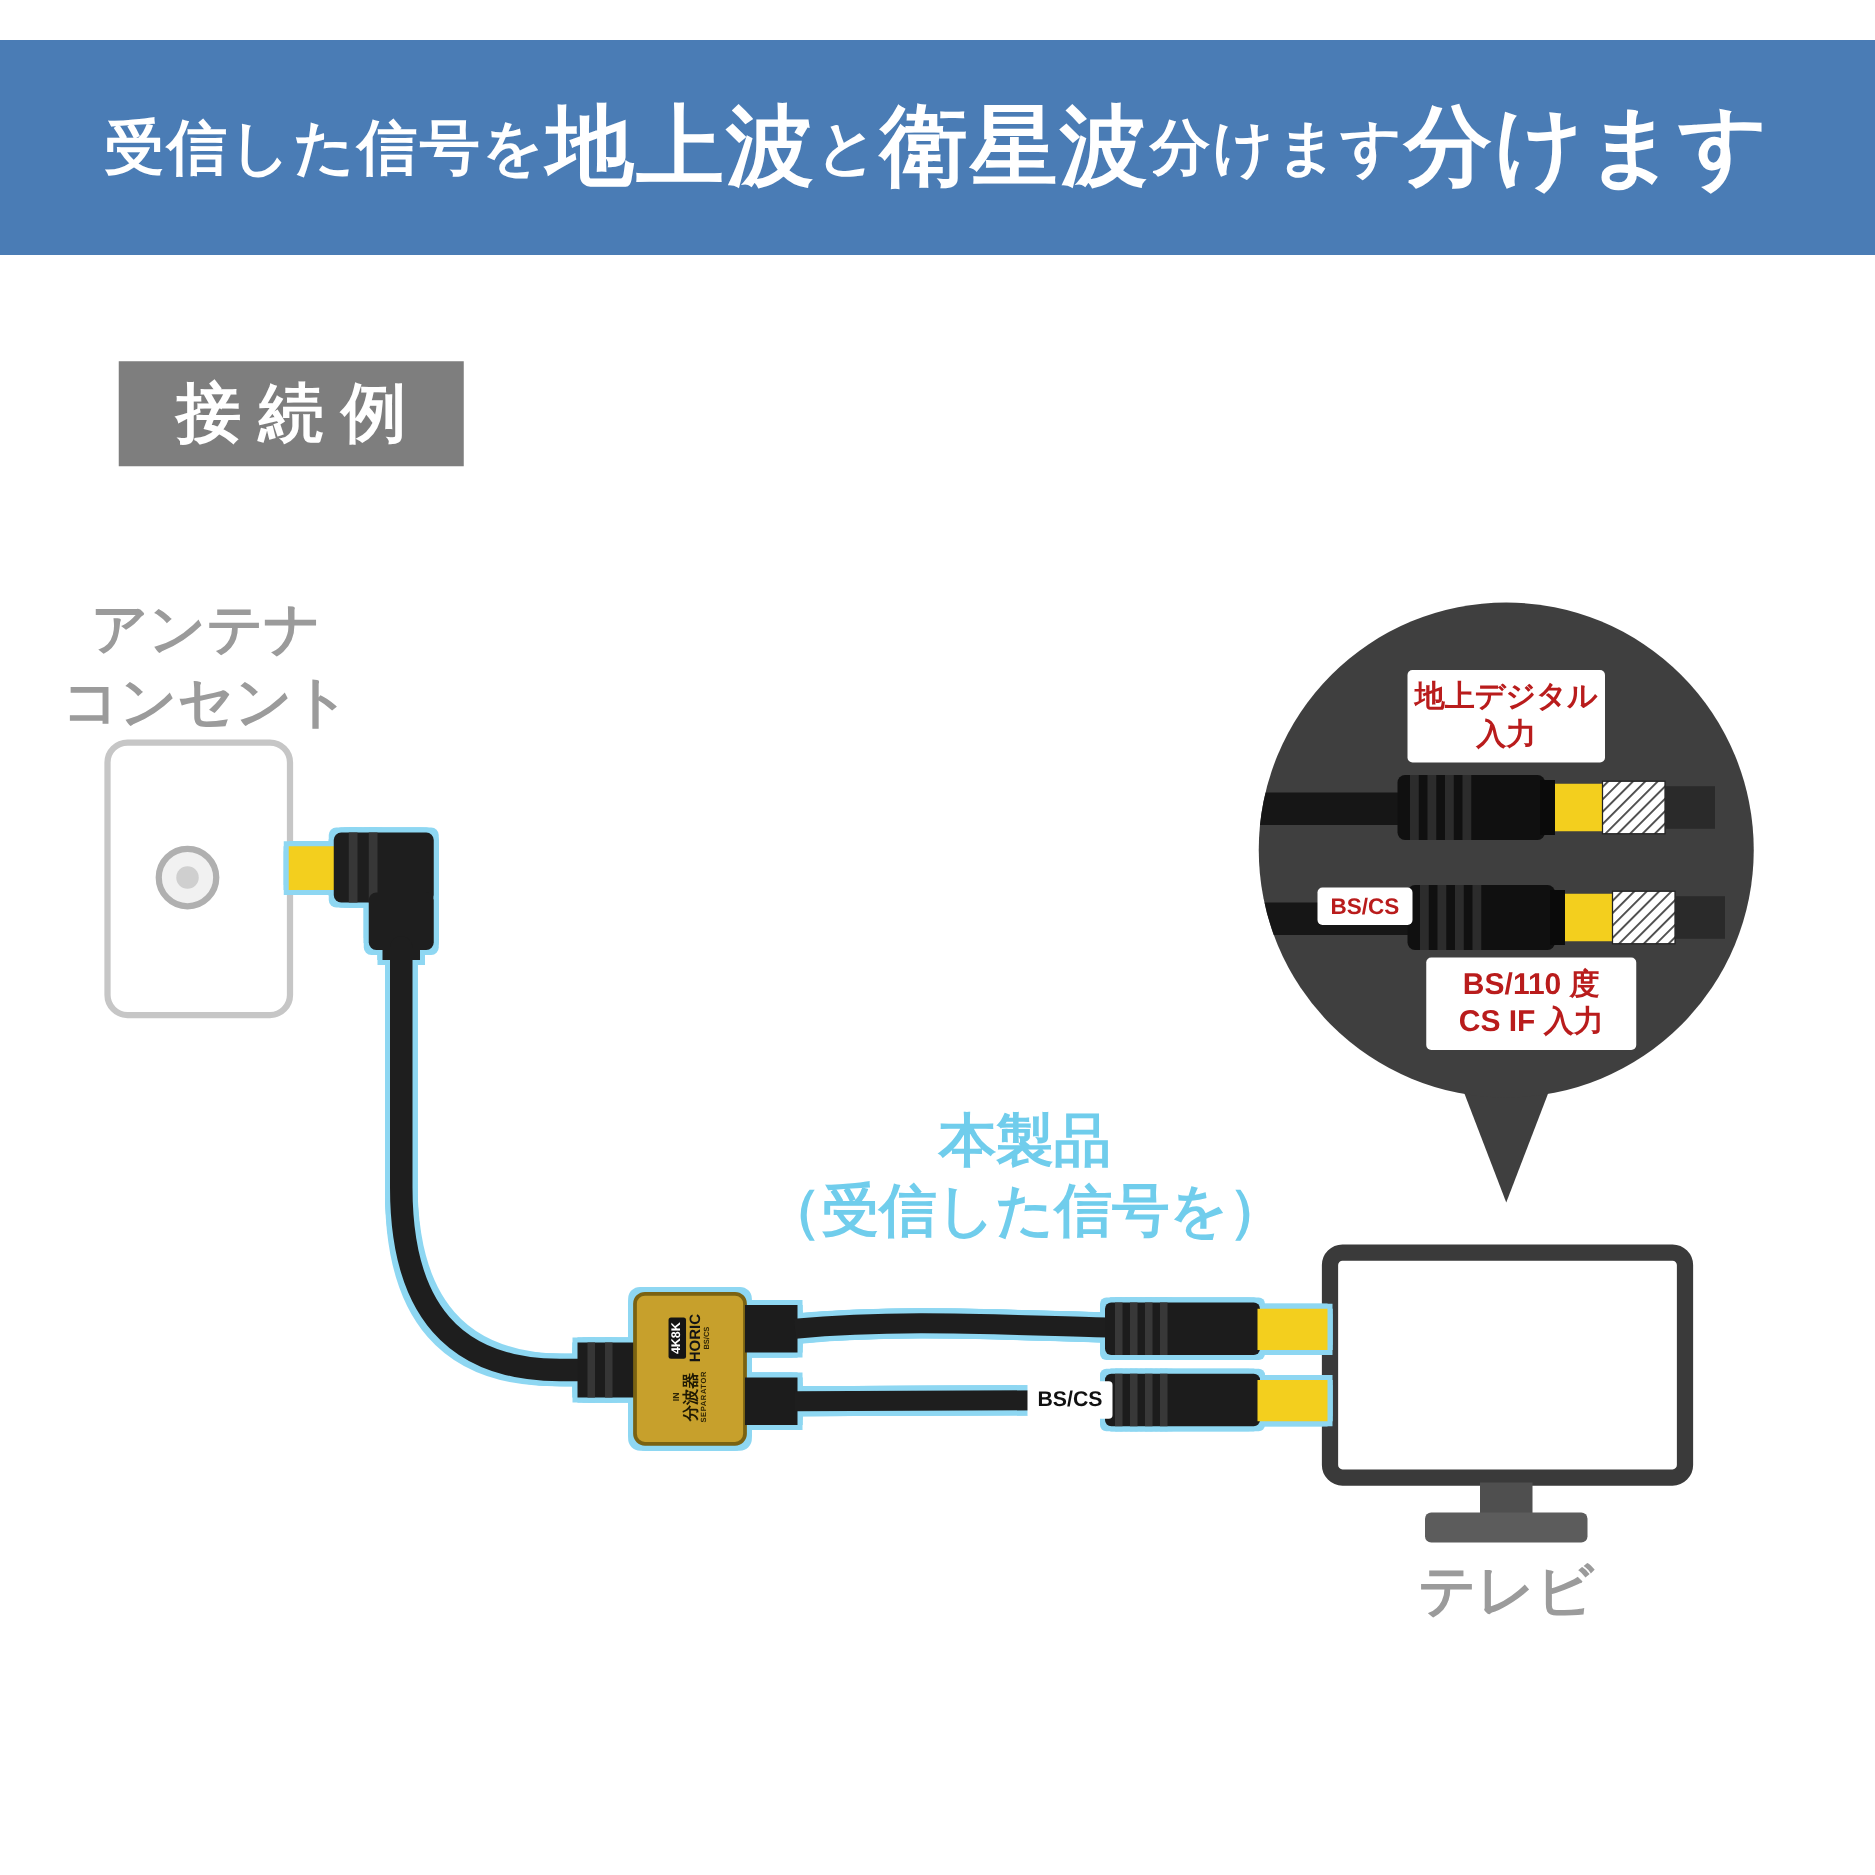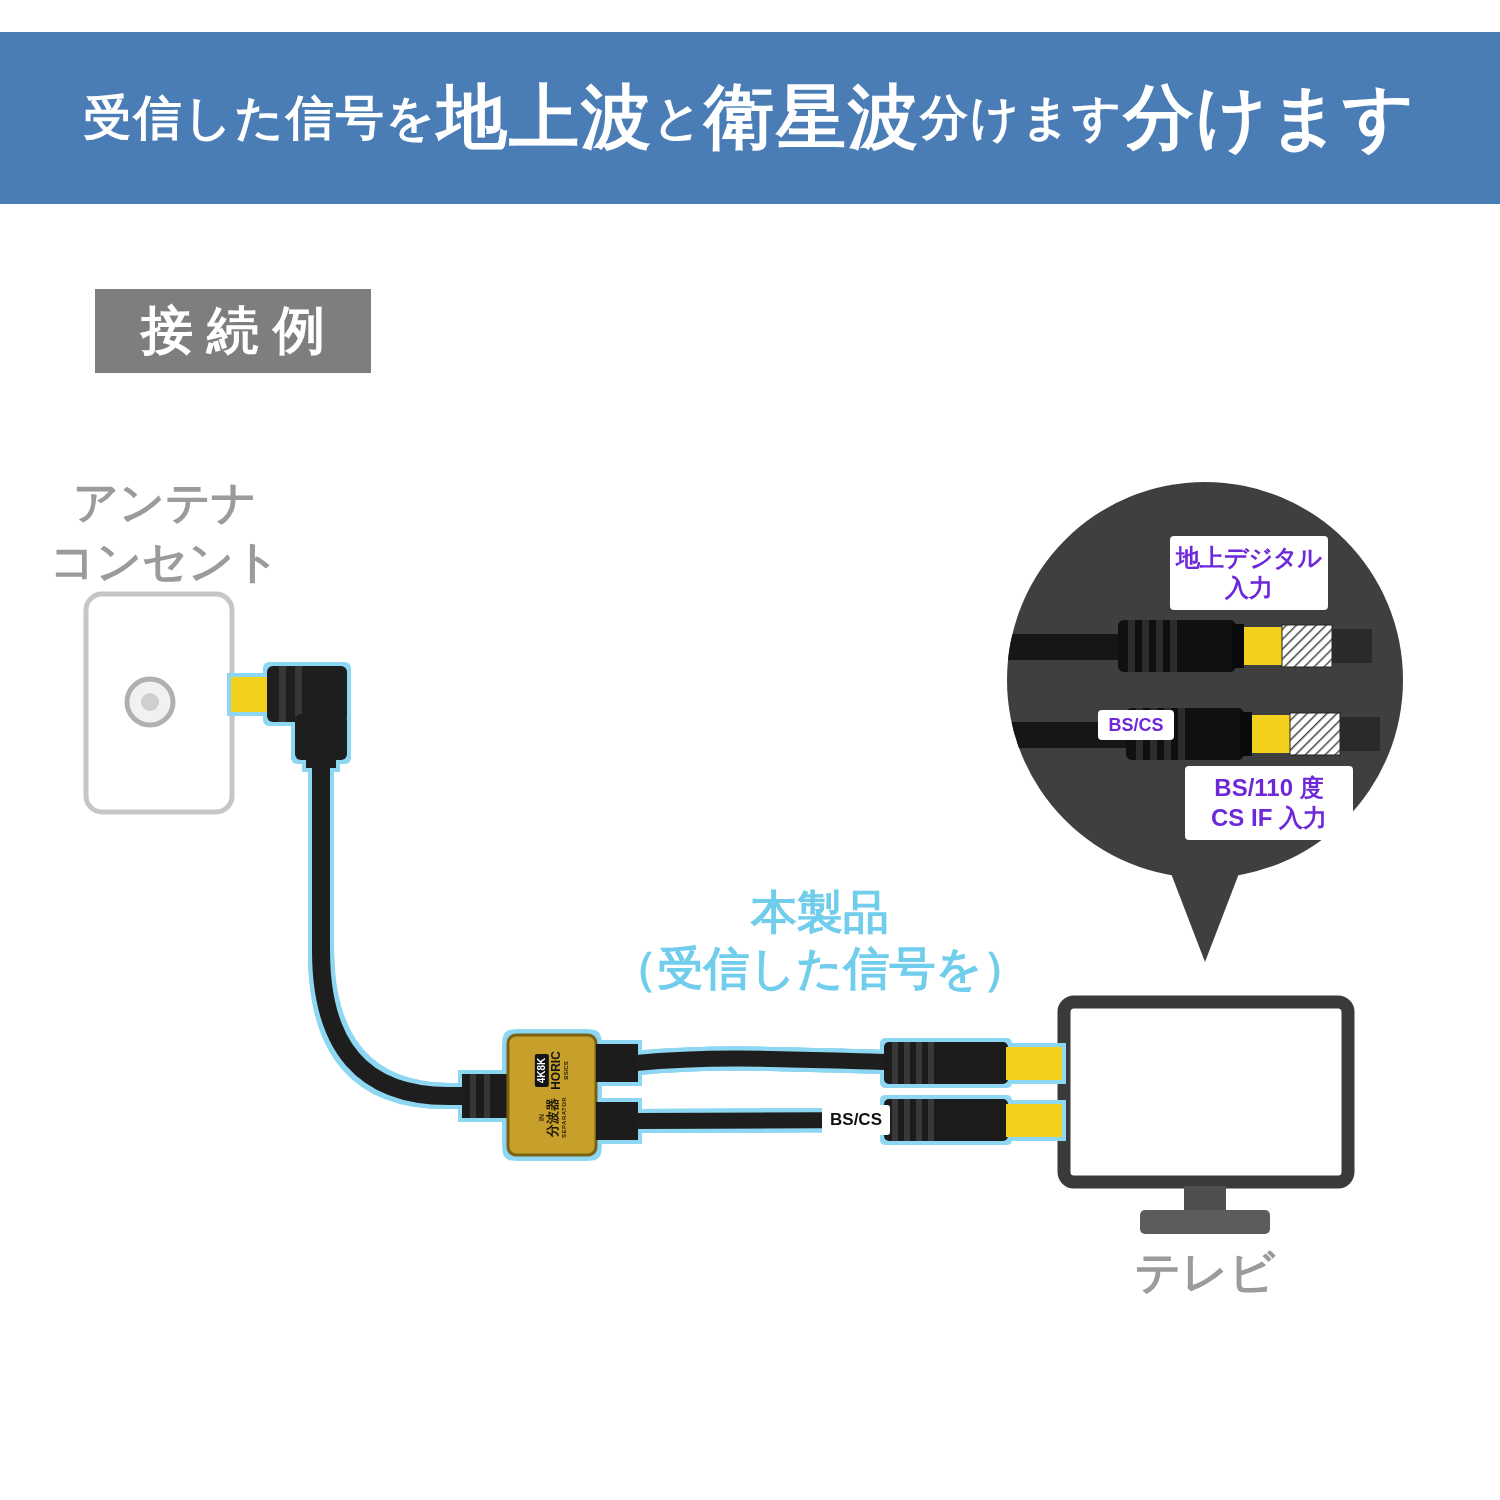--- a/index.html
+++ b/index.html
@@ -35,22 +35,22 @@
   .sp-name{font-size:13px;font-weight:bold;color:#1E1803;white-space:nowrap;}
   .sp-en{font-size:6px;font-weight:bold;color:#2E2405;letter-spacing:.5px;}
   .sp-model{font-size:10px;font-weight:bold;color:#fff;background:#141414;padding:1px 4px;border-radius:2px;}
   .sp-brand{font-size:12px;font-weight:bold;color:#141414;margin-top:1px;}
   .sp-port{font-size:6px;font-weight:bold;color:#2E2405;}
 
   
   .tag{position:absolute;background:#fff;color:#111;font-weight:bold;text-align:center;border-radius:3px;}
   .cable-tag{left:822px;top:1105px;width:68px;height:30px;font-size:17px;line-height:30px;}
 
-  .mag-label{position:absolute;background:#fff;color:#6d28d9;font-weight:bold;text-align:center;
-             border-radius:4px;line-height:1.25;padding:7px 0;margin-left:44px;}
+  .mag-label{position:absolute;background:#fff;color:#b91c1c;font-weight:bold;text-align:center;
+             border-radius:4px;line-height:1.25;padding:7px 0;}
   .mag-terr{left:1126px;top:536px;width:158px;font-size:24px;}
   .mag-tag{left:1054px;top:710px;width:76px;height:30px;font-size:18px;line-height:30px;padding:0;}
   .mag-sat{left:1141px;top:766px;width:168px;font-size:24px;}
 
   .product-callout{position:absolute;left:520px;top:884px;width:600px;text-align:center;
                    color:#70CDEC;font-weight:bold;font-size:46px;line-height:1.22;
                    text-shadow:0 0 2px #fff;}
 
   .tv-label{position:absolute;left:1085px;top:1242px;width:240px;text-align:center;
             color:#9B9B9B;font-size:46px;font-weight:600;}

